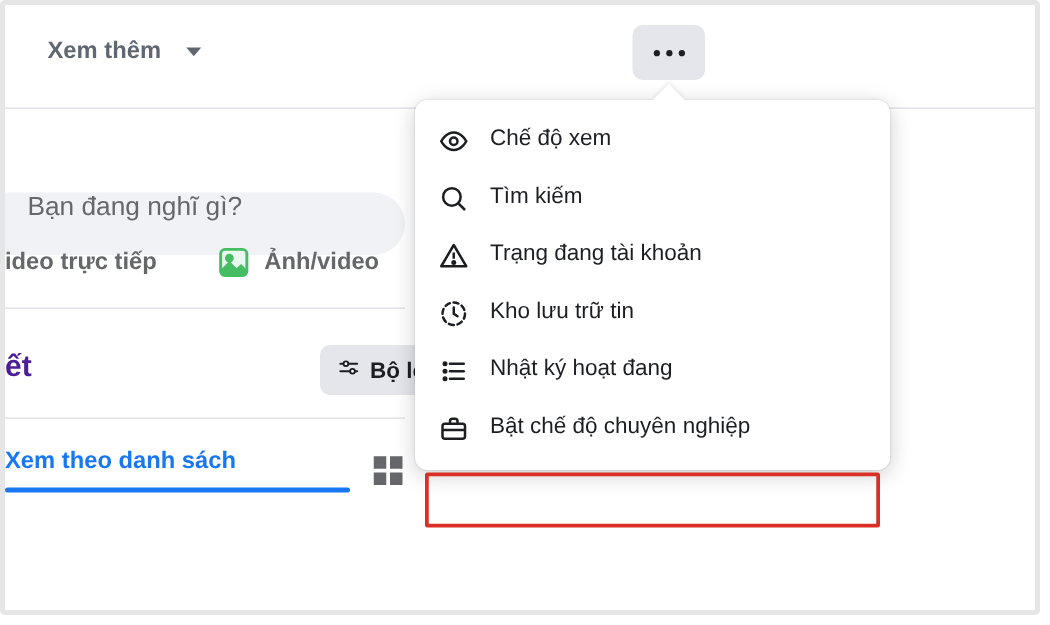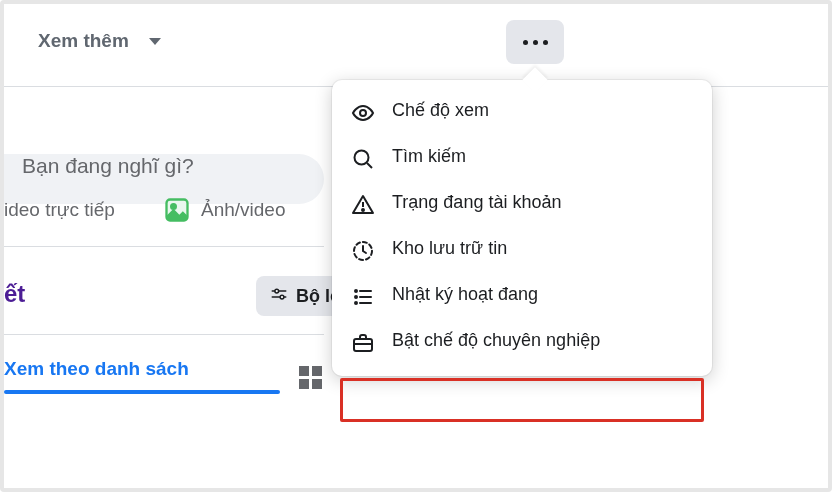--- a/index.html
+++ b/index.html
@@ -84,21 +84,21 @@
 
   
   .media-row {
     position: absolute;
     left: 4px; top: 196px;
     display: flex;
     align-items: center;
     gap: 48px;
     font-size: 19px;
     color: #65676b;
-    font-weight: 400;
+    font-weight: 700;
   }
   .media-item {
     display: flex;
     align-items: center;
     gap: 10px;
     cursor: pointer;
   }
   .photo-icon {
     width: 28px; height: 28px;
   }

